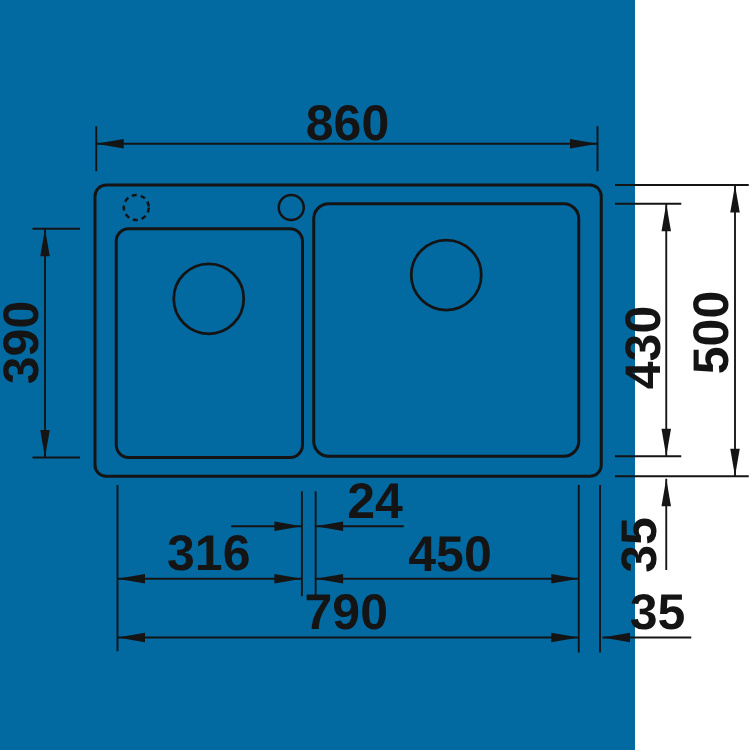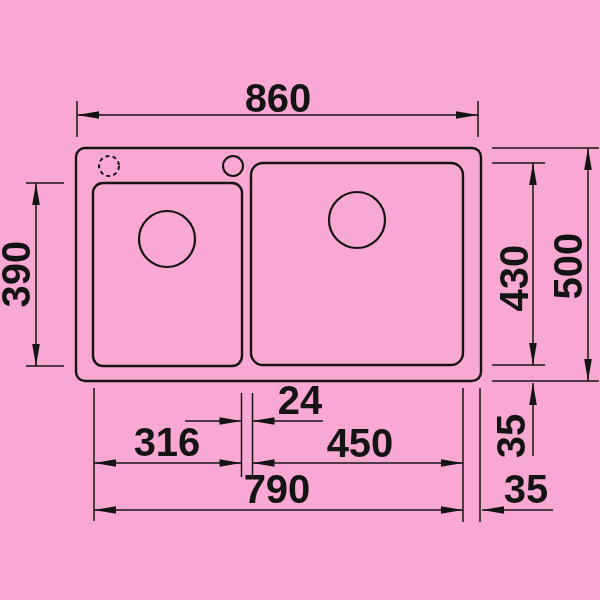--- a/index.html
+++ b/index.html
@@ -6,23 +6,23 @@
     margin: 0;
     padding: 0;
     background: #ffffff;
     width: 600px;
     height: 600px;
     overflow: hidden;
     font-family: "Liberation Sans", sans-serif;
   }
   .canvas {
     position: relative;
-    width: 600px;
+    width: 508px;
     height: 600px;
-    background: #f9a8d4;
+    background: #0369a1;
     text-align: center;
   }
   svg text {
     font-family: "Liberation Sans", "DejaVu Sans", sans-serif;
     font-weight: bold;
     font-size: 40px;
     fill: #141414;
   }
   .outline { fill: none; stroke: #141414; stroke-width: 2.4; }
   .thin    { fill: none; stroke: #141414; stroke-width: 1.5; }

